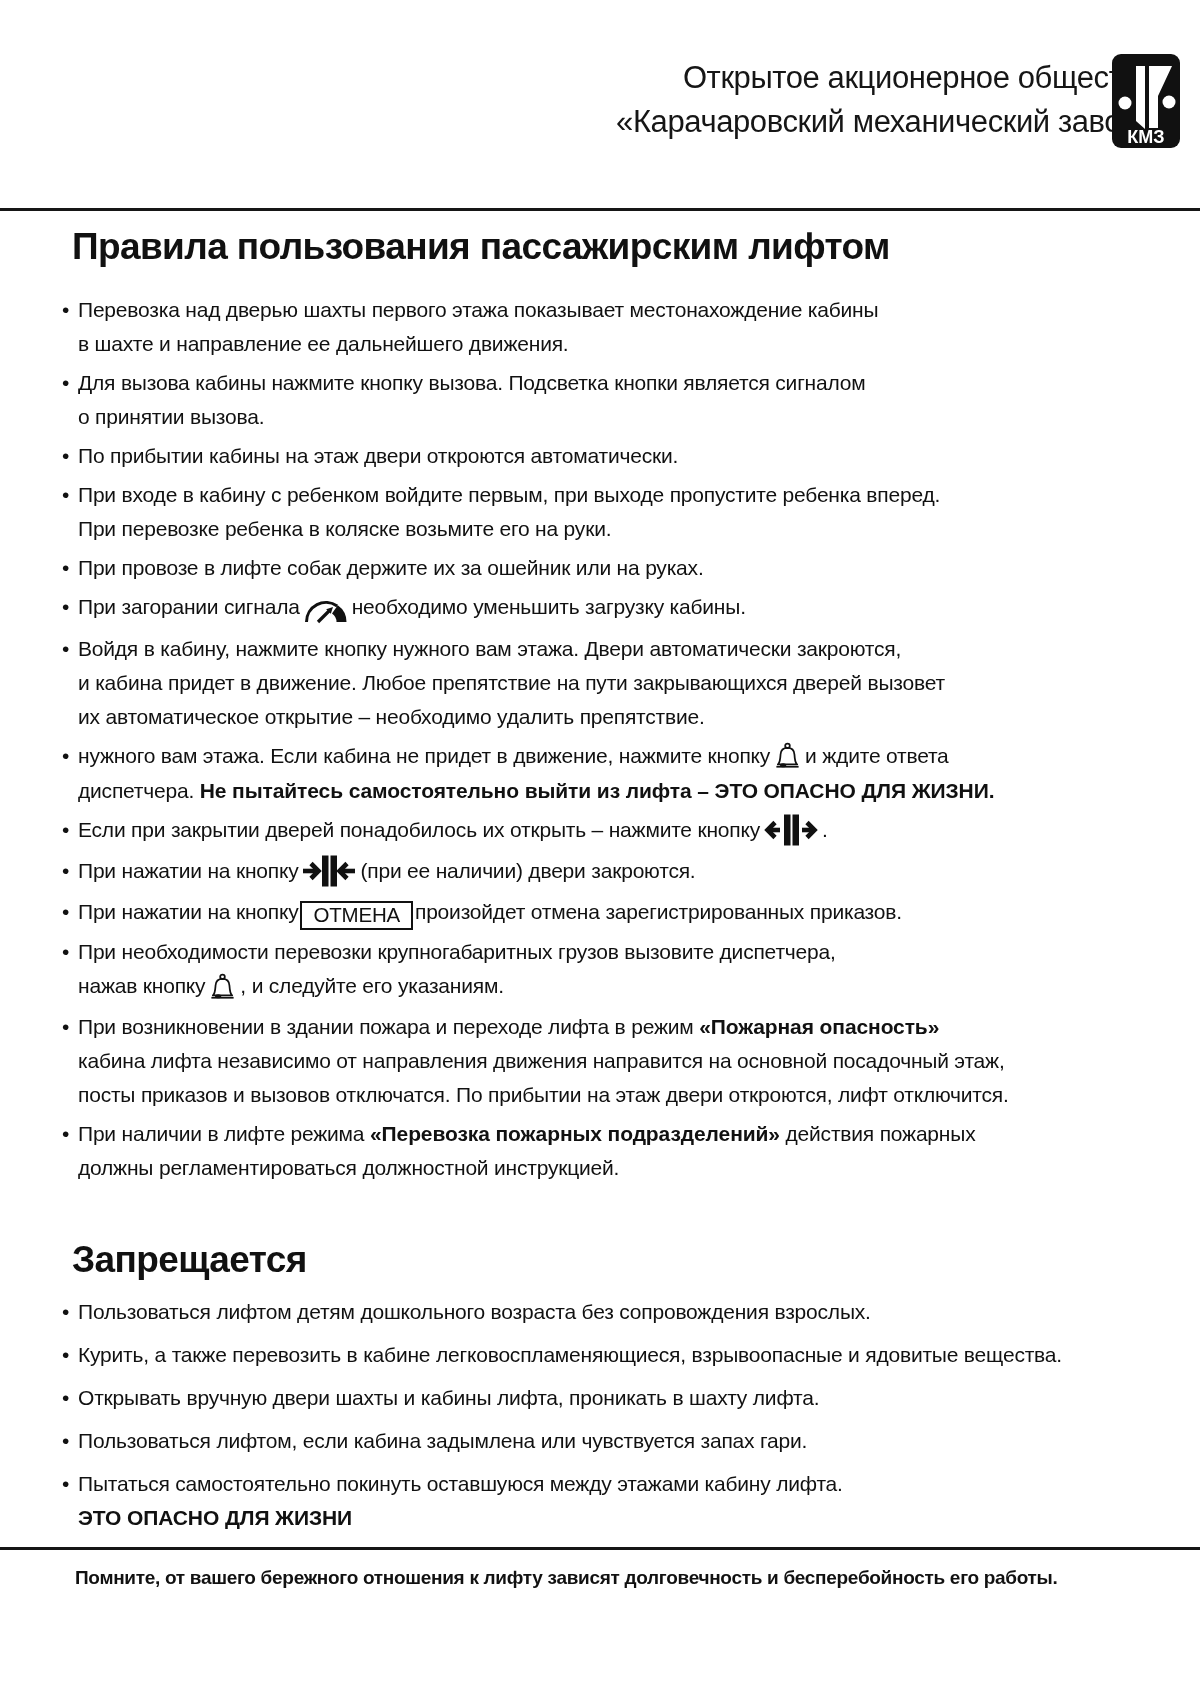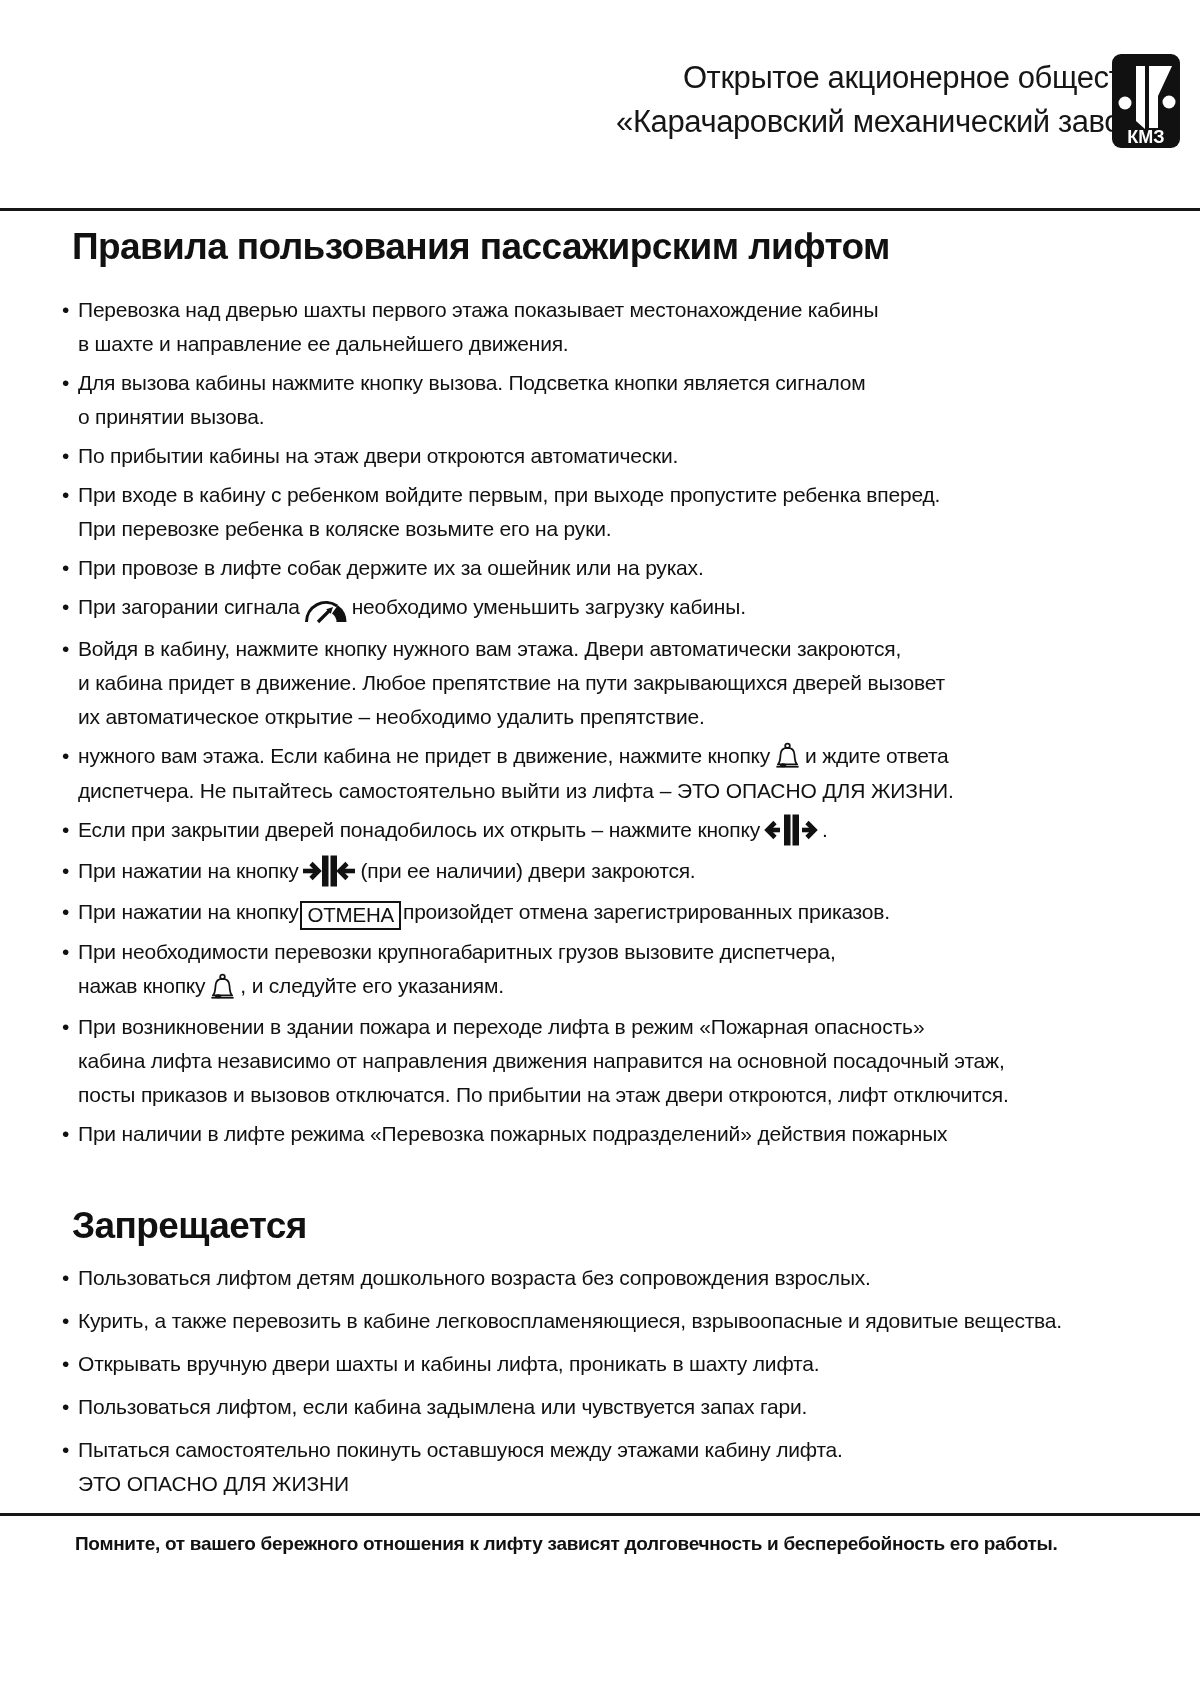--- a/index.html
+++ b/index.html
@@ -31,30 +31,30 @@
     font-size: 37px; font-weight: 700; letter-spacing: -0.6px;
     margin: 52px 0 12px 10px; line-height: 46px; color: #111;
   }
 
   .rules { font-size: 21px; line-height: 34px; letter-spacing: -0.2px; }
   .rule { display: flex; margin: 5px 0; }
   .rules-forbidden .rule { margin: 9px 0; }
   .marker { flex: none; width: 16px; }
   .rule-body { flex: 1; min-width: 0; }
   .line { white-space: nowrap; }
-  .rules b { font-weight: 400; letter-spacing: -0.1px; }
+  .rules b { font-weight: 700; letter-spacing: -0.1px; }
 
   
   .icon-wrap { display: inline-block; vertical-align: middle; position: relative; top: -2px; margin: 0 3px; }
   .icon-wrap svg { display: inline-block; vertical-align: middle; }
   .icon-overload-gauge svg { width: 46px; height: 36px; }
   .icon-bell svg { width: 29px; height: 29px; }
   .icon-doors-open svg, .icon-doors-close svg { width: 56px; height: 34px; }
   .cancel-box {
-    display: inline-block; border: 2.5px solid #111; padding: 0 5px 1px;
+    display: inline-block; border: 2.5px solid #111; padding: 0 11px 1px;
     font-size: 20.5px; line-height: 24px; vertical-align: -3px; margin: 0 2px;
     letter-spacing: -0.2px;
   }
 
   
   .footer-rule { height: 3px; background: #161616; margin-top: 12px; }
   .footer-text {
     padding: 13px 40px 0 75px;
     font-weight: 700; font-size: 19px; line-height: 30px; letter-spacing: -0.3px;
     white-space: nowrap; color: #111;
@@ -201,20 +201,21 @@
           <div class="rule-body">
             <div class="line"><span>При возникновении в здании пожара и переходе лифта в режим </span><b>«Пожарная опасность»</b></div>
             <div class="line"><span>кабина лифта независимо от направления движения направится на основной посадочный этаж,</span></div>
             <div class="line"><span>посты приказов и вызовов отключатся. По прибытии на этаж двери откроются, лифт отключится.</span></div>
           </div>
         </div>
         <div class="rule">
           <span class="marker">•</span>
           <div class="rule-body">
             <div class="line"><span>При наличии в лифте режима </span><b>«Перевозка пожарных подразделений»</b><span> действия пожарных</span></div>
+            <div class="line"><span>должны регламентироваться должностной инструкцией.</span></div>
           </div>
         </div>
       </div>
 
     <h2 class="subtitle">Запрещается</h2>
     <div class="rules rules-forbidden" id="forbidden-rules">
         <div class="rule">
           <span class="marker">•</span>
           <div class="rule-body">
             <div class="line"><span>Пользоваться лифтом детям дошкольного возраста без сопровождения взрослых.</span></div>

